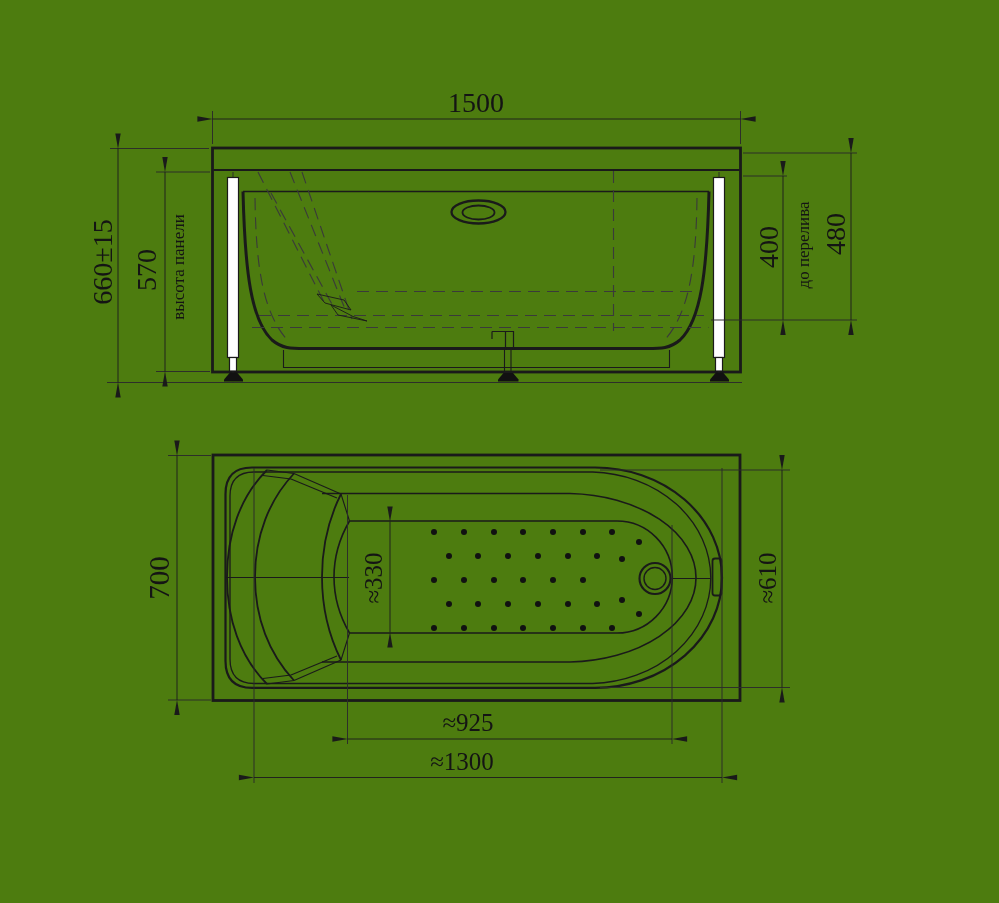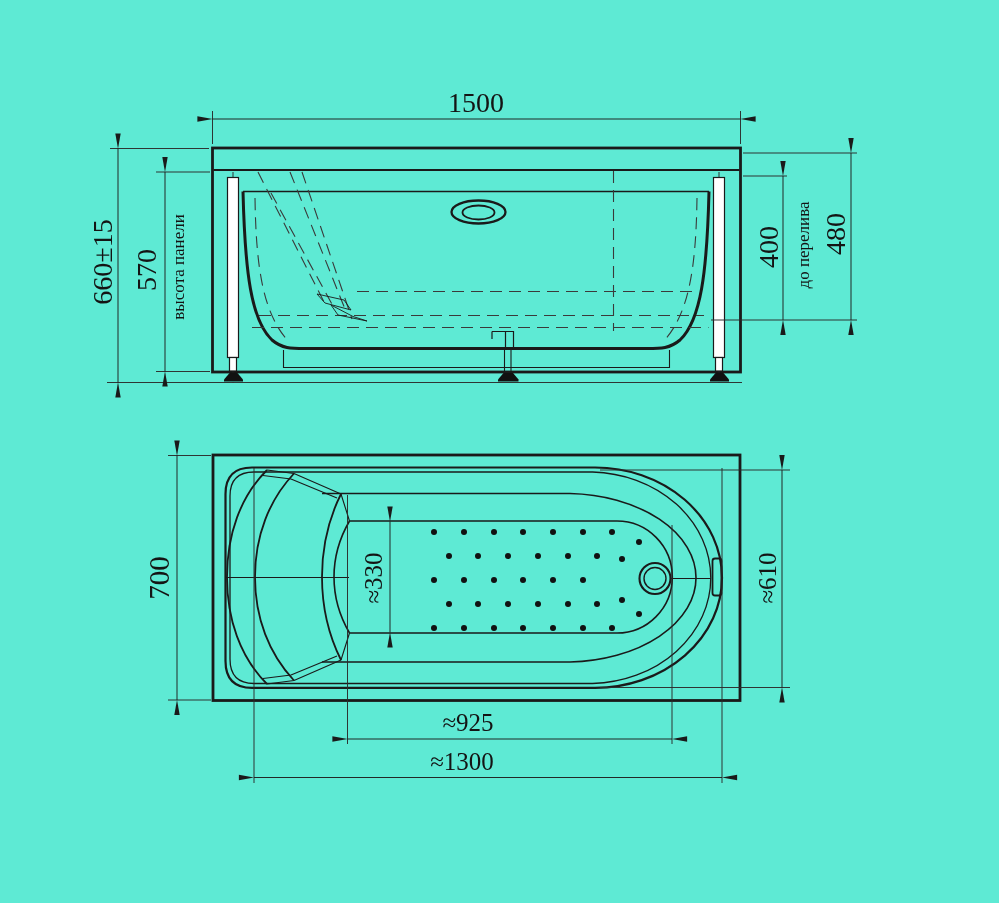--- a/index.html
+++ b/index.html
@@ -1,16 +1,16 @@
 <!DOCTYPE html>
 <html><head>
 <meta charset="utf-8">
 <style>
   html,body{margin:0;padding:0;background:#ffffff;}
-  .stage{width:999px;height:903px;background:#5eead4;position:relative;overflow:hidden;}
+  .stage{width:999px;height:903px;background:#4d7c0f;position:relative;overflow:hidden;}
   svg{display:block;}
   .t{font-family:"Liberation Serif","DejaVu Serif",serif;fill:#141414;}
   .num{font-size:28px;}
   .numsm{font-size:25px;}
   .cap{font-size:17px;}
   .thin{stroke:#2b2b2b;stroke-width:0.95;fill:none;}
   .dim{stroke:#1f1f1f;stroke-width:0.95;fill:none;}
   .hid{stroke:#3a3a3a;stroke-width:1.1;fill:none;stroke-dasharray:12 7;}
   .solid{stroke:#1a1a1a;fill:none;}
 </style>

